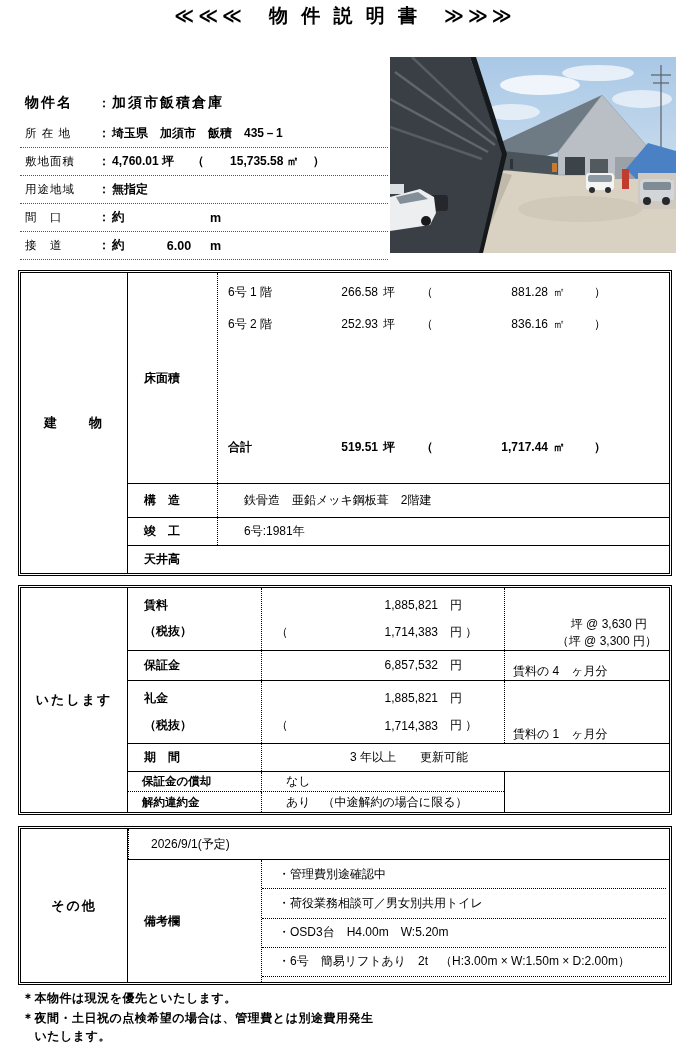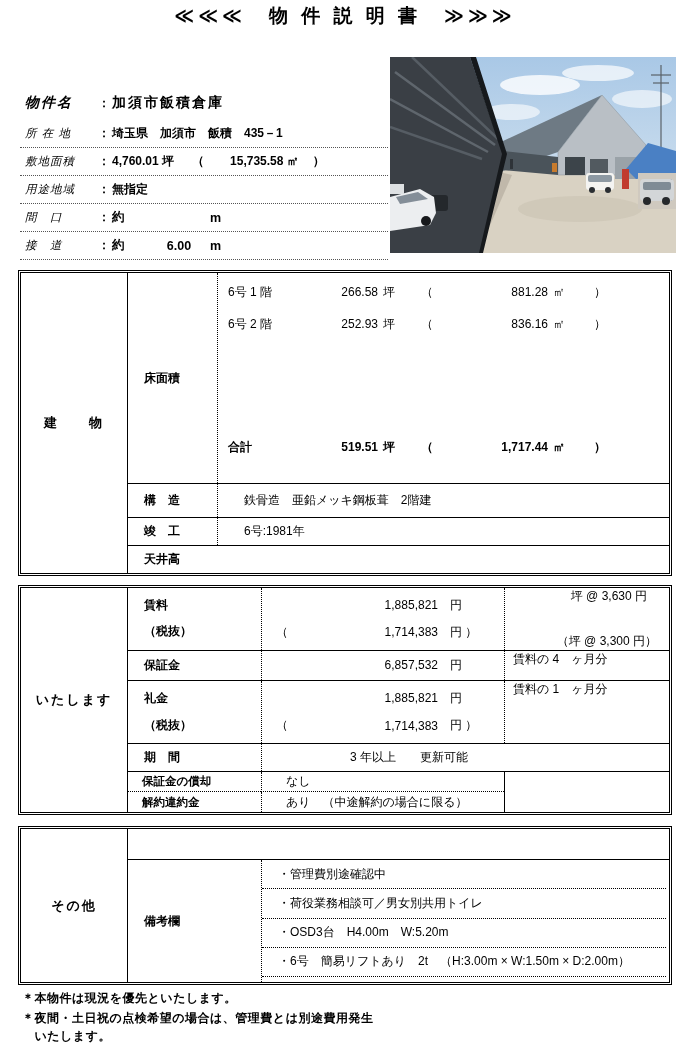--- a/index.html
+++ b/index.html
@@ -10,21 +10,21 @@
     color:#000; overflow:hidden;
   }
   .title {
     position:absolute; top:3px; left:0; width:100%;
     text-align:center; font-size:19px; font-weight:bold; letter-spacing:4px;
   }
   
   .summary { position:absolute; left:20px; top:86px; width:368px; }
   .srow { display:flex; align-items:center; height:28px; }
   .srow.dotted { border-bottom:1px dotted #555; }
-  .slabel { width:76px; padding-left:5px; font-size:11.5px; letter-spacing:1px; flex:none;font-style:italic; }
+  .slabel { width:76px; padding-left:5px; font-size:11.5px; letter-spacing:1px; flex:none; }
   .scolon { width:16px; text-align:center; font-weight:bold; font-size:12px; flex:none; }
   .sval { font-weight:bold; font-size:12px; }
   .r-name { height:34px; }
   .r-name .slabel { font-size:14px; font-weight:bold; letter-spacing:2px; }
   .r-name .sval { font-size:14px; letter-spacing:2px; }
   .gap18 { margin-left:18px; } .gap26 { margin-left:26px; } .gap14 { margin-left:14px; }
   .fa { width:36px; font-weight:bold; font-size:12.5px; }
   .fv { width:62px; text-align:center; font-weight:bold; font-size:12.5px; }
   .fu { font-weight:bold; font-size:12.5px; }
   
@@ -67,21 +67,21 @@
   .r-struct { height:34px; } .r-comp { height:28px; } .r-ceil { height:28px; }
   .simpleval { display:flex; align-items:center; padding-left:26px; font-size:12px; }
   
   .r-rent { height:62px; } .r-dep { height:30px; } .r-key { height:64px; } .r-term { height:28px; }
   .lstack { flex:none; width:133px; display:flex; flex-direction:column; justify-content:space-evenly; padding-left:16px; font-weight:bold; font-size:12px; }
   .vstack { flex:1; border-left:1px dotted #000; display:flex; flex-direction:column; justify-content:space-evenly; min-width:0; }
   .vline { display:grid; grid-template-columns:40px 1fr 58px; align-items:center; font-size:12px; height:20px; }
   .vline .num { text-align:right; padding-right:8px; }
   .vline .par { text-align:center; }
   .vline .unit { padding-left:4px; }
-  .rcell { width:165px; flex:none; border-left:1px dotted #000; display:flex; flex-direction:column; justify-content:space-between; font-size:12px; }
+  .rcell { width:165px; flex:none; border-left:1px dotted #000; display:flex; flex-direction:column; justify-content:flex-end; font-size:12px; }
   .rright { text-align:right; padding-right:22px; }
   .rright2 { text-align:right; padding-right:12px; }
   .rleft { padding-left:8px; }
   .termval { flex:1; border-left:1px dotted #000; display:flex; align-items:center; padding-left:88px; font-size:12px; }
   .r-bottom { height:41px; display:grid; grid-template-columns:133px 243px 1fr; grid-template-rows:1fr 1fr; border-top:1px solid #000; }
   .bl { display:flex; align-items:center; padding-left:14px; font-weight:bold; font-size:11.5px; }
   .bv { border-left:1px dotted #000; display:flex; align-items:center; padding-left:24px; font-size:12px; }
   .bdot { border-bottom:1px dotted #000; }
   .bempty { grid-column:3; grid-row:1 / 3; border-left:1px solid #000; }
   
@@ -329,20 +329,21 @@
       <div class="bl">解約違約金</div>
       <div class="bv">あり　（中途解約の場合に限る）</div>
     </div>
   </div>
 </div>
 
 <div class="tbl t3">
   <div class="gcol">その他</div>
   <div class="tmain">
     <div class="trow r-hand">
+      <div class="vcell simpleval" style="padding-left:22px;">2026/9/1(予定)</div>
     </div>
     <div class="trow r-remarks">
       <div class="lcell">備考欄</div>
       <div class="rem-col">
         <div class="rem-item">・管理費別途確認中</div>
         <div class="rem-item">・荷役業務相談可／男女別共用トイレ</div>
         <div class="rem-item">・OSD3台　H4.00m　W:5.20m</div>
         <div class="rem-item">・6号　簡易リフトあり　2t　（H:3.00m × W:1.50m × D:2.00m）</div>
       </div>
     </div>

